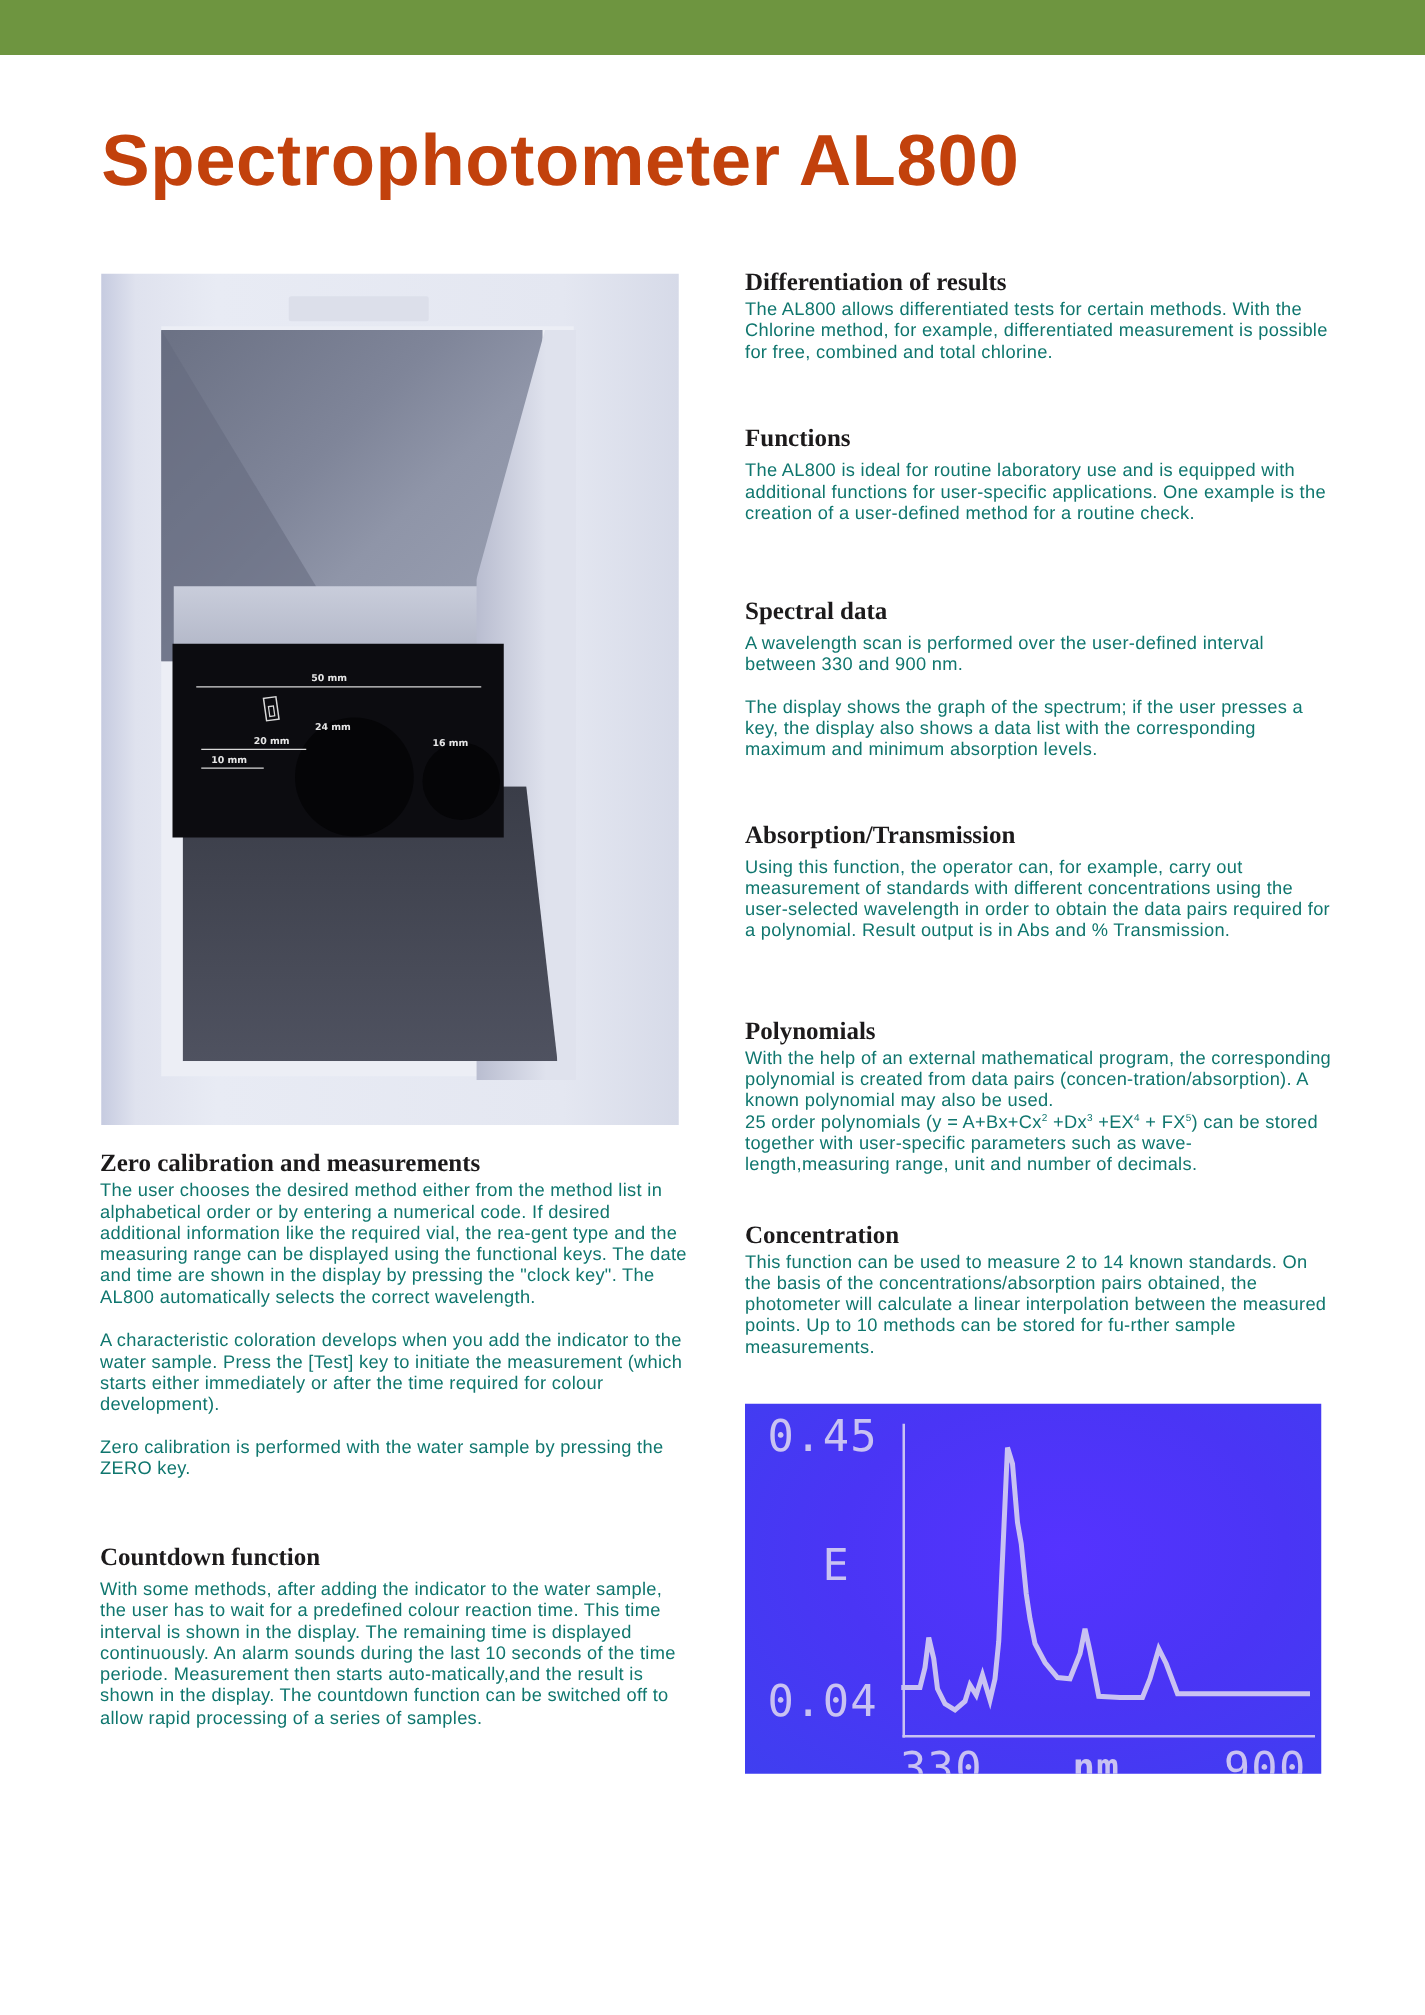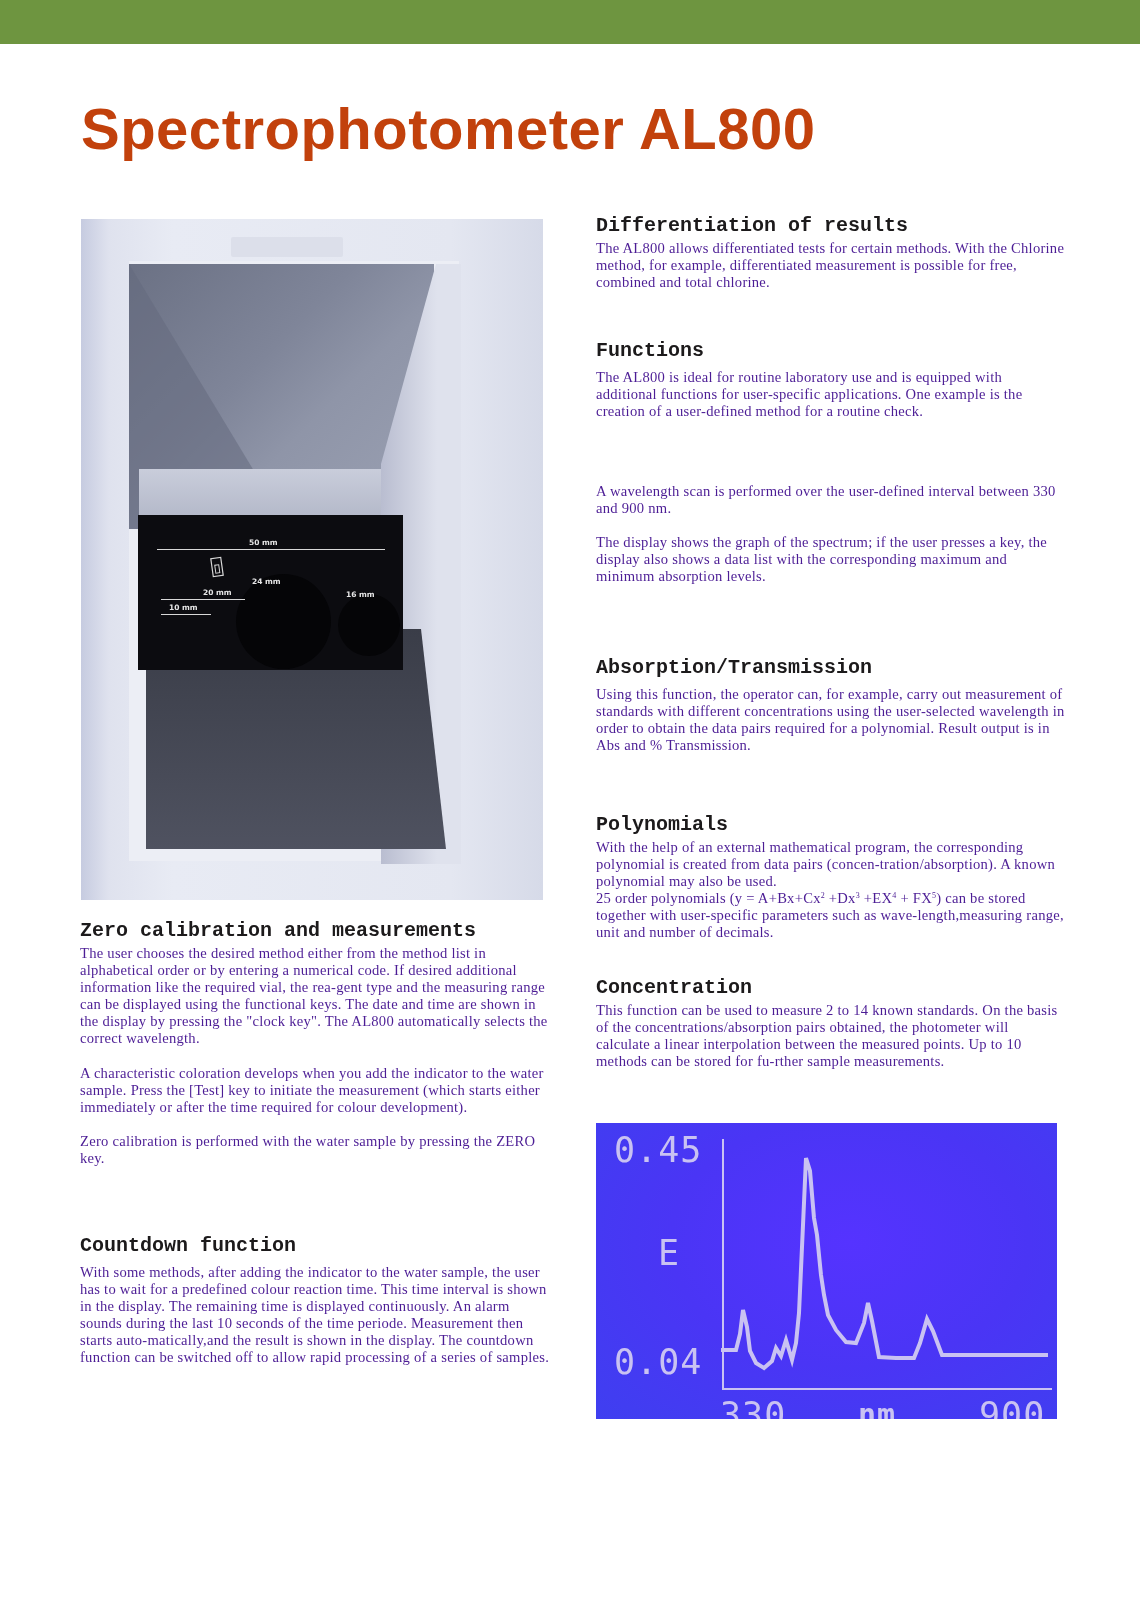--- a/index.html
+++ b/index.html
@@ -9,26 +9,26 @@
   .top-band { position: absolute; left: 0; top: 0; width: 1140px; height: 44px; background: #6e9540; }
 
   .page-title {
     position: absolute; left: 81px; top: 100px;
     font-family: "Liberation Sans", sans-serif; font-weight: bold;
     font-size: 58px; letter-spacing: 0.5px; color: #c2410c; line-height: 1;
   }
 
   .section { position: absolute; width: 470px; }
   .section h2 {
-    font-family: Liberation Mono, monospace; font-weight: bold;
+    font-family: Liberation Serif, serif; font-weight: bold;
     font-size: 20px; line-height: 24px; color: #1c1a1b; margin-bottom: 2px;
   }
   .section p {
-    font-family: Liberation Serif, serif; font-size: 14.6px;
-    line-height: 17.1px; color: #4c1d95; letter-spacing: 0.25px;
+    font-family: Liberation Sans, sans-serif; font-size: 14.6px;
+    line-height: 17.1px; color: #0f766e; letter-spacing: 0.25px;
   }
   .section p + p { margin-top: 17px; }
   .section .gap { margin-top: 6px; }
   sup { font-size: 8px; vertical-align: 5px; line-height: 0; }
 
   
   .photo {
     position: absolute; left: 81px; top: 219px; width: 462px; height: 681px;
     background: linear-gradient(90deg, #c6cbe0 0%, #dfe2ee 6%, #e8ebf4 20%, #e4e7f1 80%, #d6dae8 100%);
     overflow: hidden;
@@ -146,20 +146,21 @@
   <h2>Differentiation of results</h2>
   <p>The AL800 allows differentiated tests for certain methods. With the Chlorine method, for example, differentiated measurement is possible for free, combined and total chlorine.</p>
 </section>
 
 <section class="section" style="left:596px;top:339px;">
   <h2>Functions</h2>
   <p class="gap">The AL800 is ideal for routine laboratory use and is equipped with additional functions for user-specific applications. One example is the creation of a user-defined method for a routine check.</p>
 </section>
 
 <section class="section" style="left:596px;top:477px;">
+  <h2>Spectral data</h2>
   <p class="gap">A wavelength scan is performed over the user-defined interval between 330 and 900 nm.</p>
   <p>The display shows the graph of the spectrum; if the user presses a key, the display also shows a data list with the corresponding maximum and minimum absorption levels.</p>
 </section>
 
 <section class="section" style="left:596px;top:656px;">
   <h2>Absorption/Transmission</h2>
   <p class="gap">Using this function, the operator can, for example, carry out measurement of standards with different concentrations using the user-selected wavelength in order to obtain the data pairs required for a polynomial. Result output is in Abs and % Transmission.</p>
 </section>
 
 <section class="section" style="left:596px;top:813px;">

